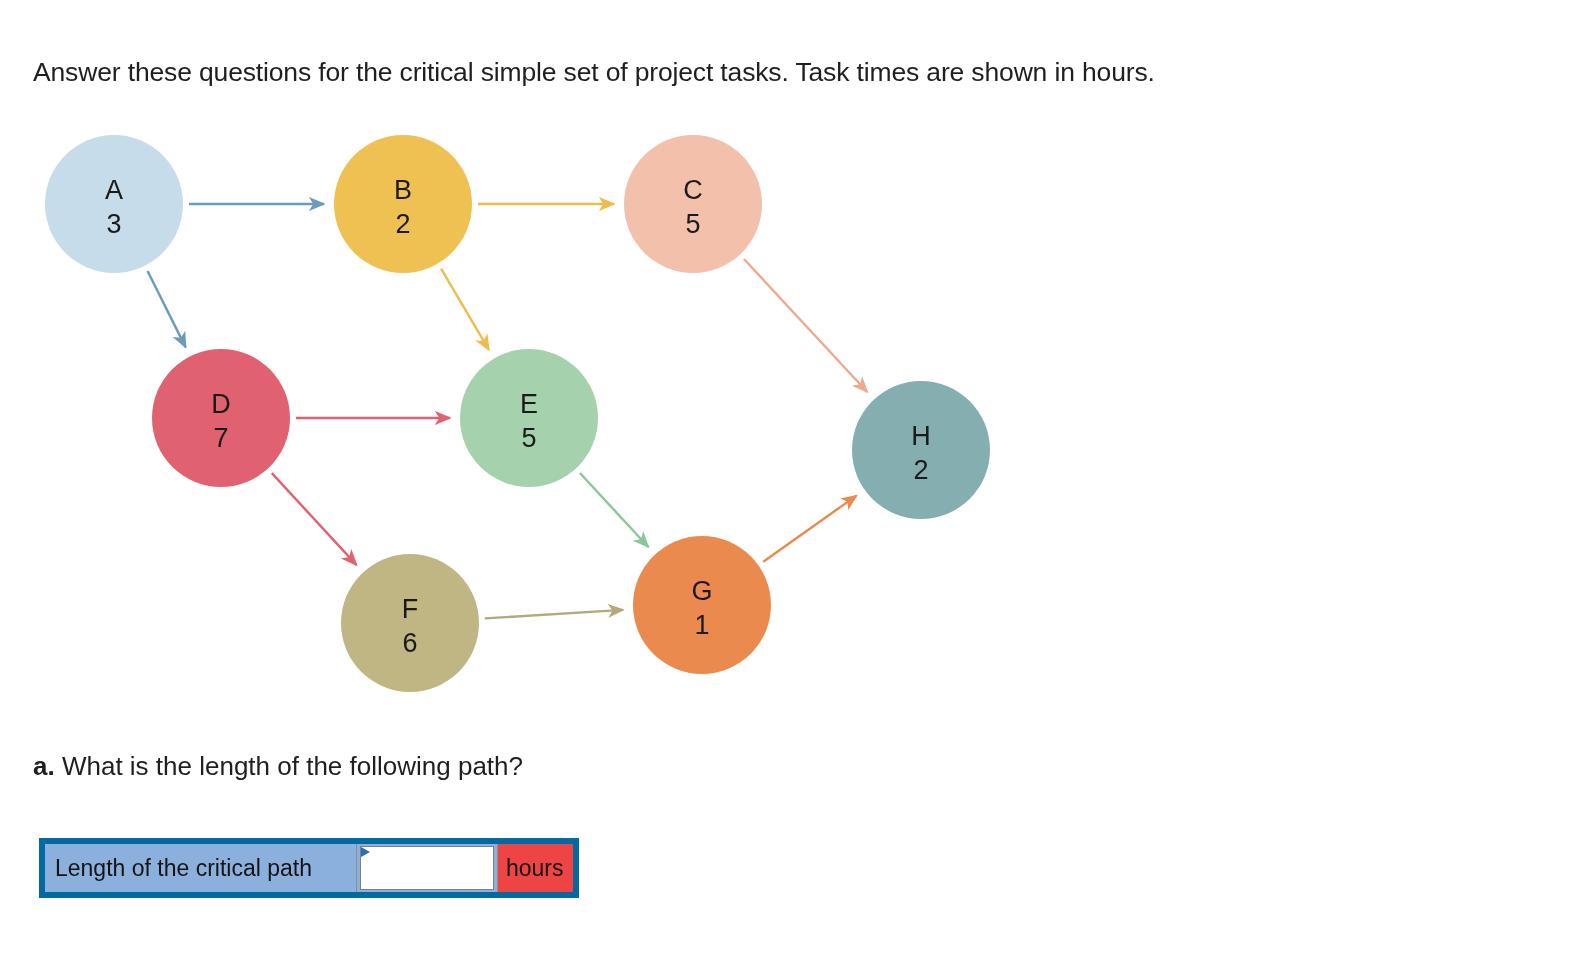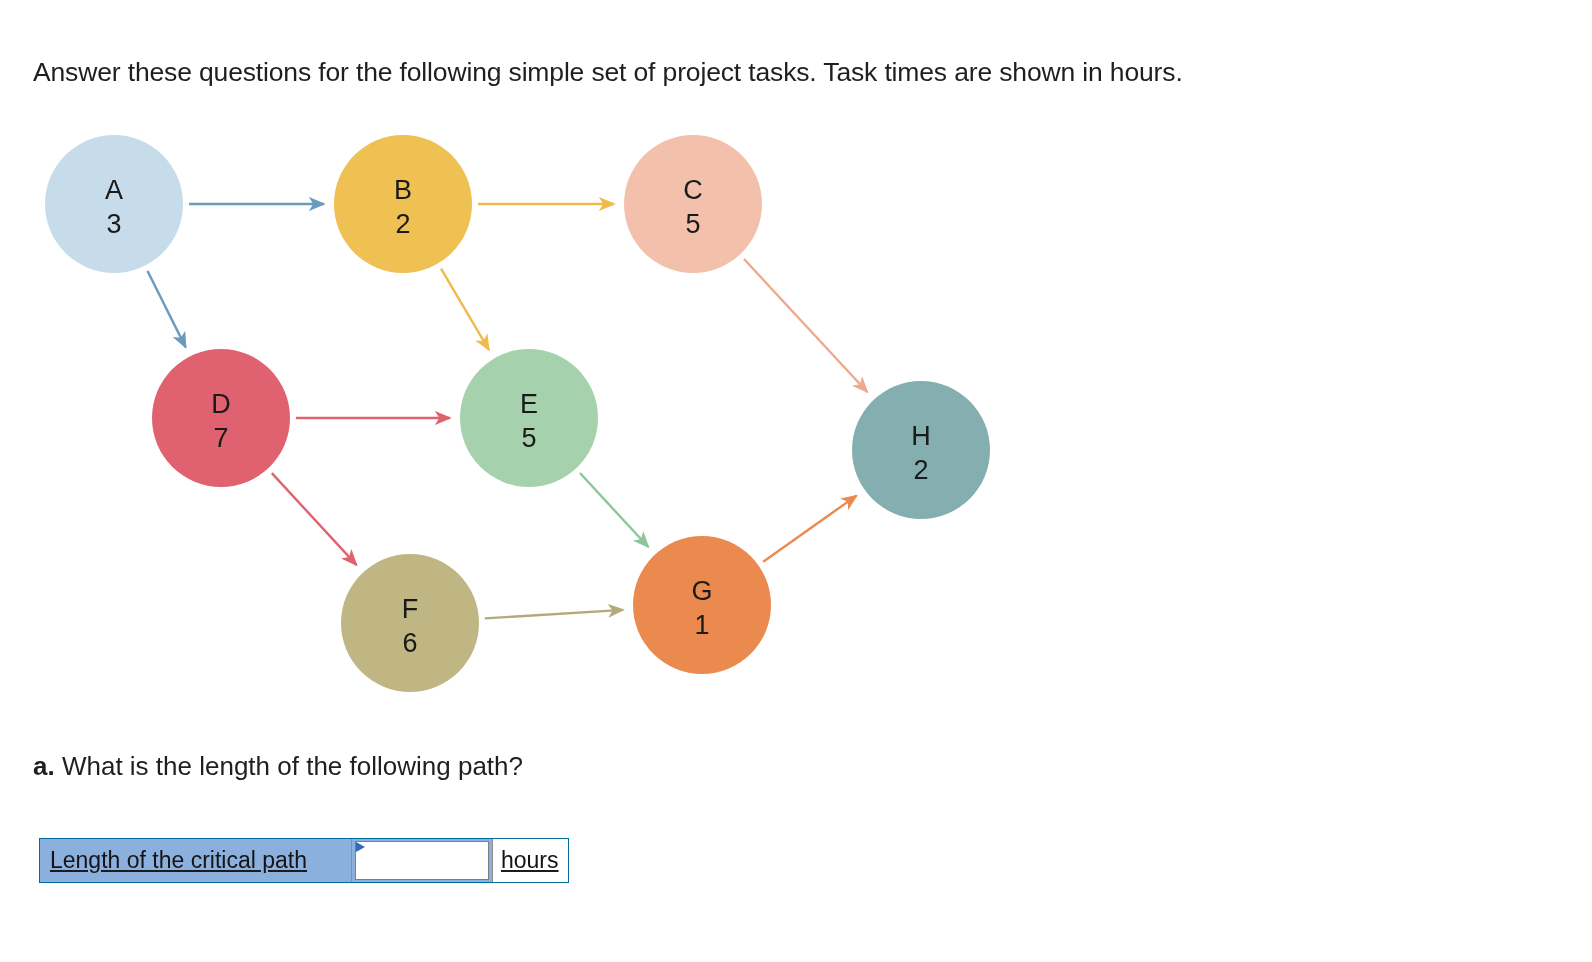--- a/index.html
+++ b/index.html
@@ -62,27 +62,26 @@
   }
   #question-a .q-letter {
     font-weight: bold;
   }
 
   
   #answer-row {
     position: absolute;
     left: 39px;
     top: 838px;
-    height: 45px;
+    height: 60px;
     display: flex;
     align-items: stretch;
-    border: 1px solid #0369a1;
+    border: 6px solid #0369a1;
     box-sizing: border-box;
     background: #8cb0dd;
-    text-decoration: underline;
   }
   .cell {
     display: flex;
     align-items: center;
     box-sizing: border-box;
     font-size: 23px;
     color: #141414;
   }
   #answer-label-cell {
     background: #8cb0dd;
@@ -113,29 +112,29 @@
     left: 4px;
     top: 3px;
     width: 0;
     height: 0;
     border-left: 9px solid #2f6cb5;
     border-top: 5px solid transparent;
     border-bottom: 5px solid transparent;
     pointer-events: none;
   }
   #answer-unit-cell {
-    background: #ffffff;
+    background: #ef4444;
     border-left: 1px solid #8e8e8e;
     padding: 0 9px 0 8px;
   }
 </style>
 </head>
 <body>
 
-<div id="intro-text">Answer these questions for the following simple set of project tasks. Task times are shown in hours.</div>
+<div id="intro-text">Answer these questions for the critical simple set of project tasks. Task times are shown in hours.</div>
 
 <div id="diagram-area">
   <svg id="diagram-svg" viewBox="0 0 1100 610">
     <defs id="arrowheads">
         <marker id="ah-0" viewBox="0 0 10 10" refX="9" refY="5" markerWidth="7" markerHeight="7" orient="auto-start-reverse">
           <path d="M 0 0.8 L 10 5 L 0 9.2 L 2.6 5 Z" fill="#6a9bbd"></path>
         </marker>
         <marker id="ah-1" viewBox="0 0 10 10" refX="9" refY="5" markerWidth="7" markerHeight="7" orient="auto-start-reverse">
           <path d="M 0 0.8 L 10 5 L 0 9.2 L 2.6 5 Z" fill="#efbb4c"></path>
         </marker>

